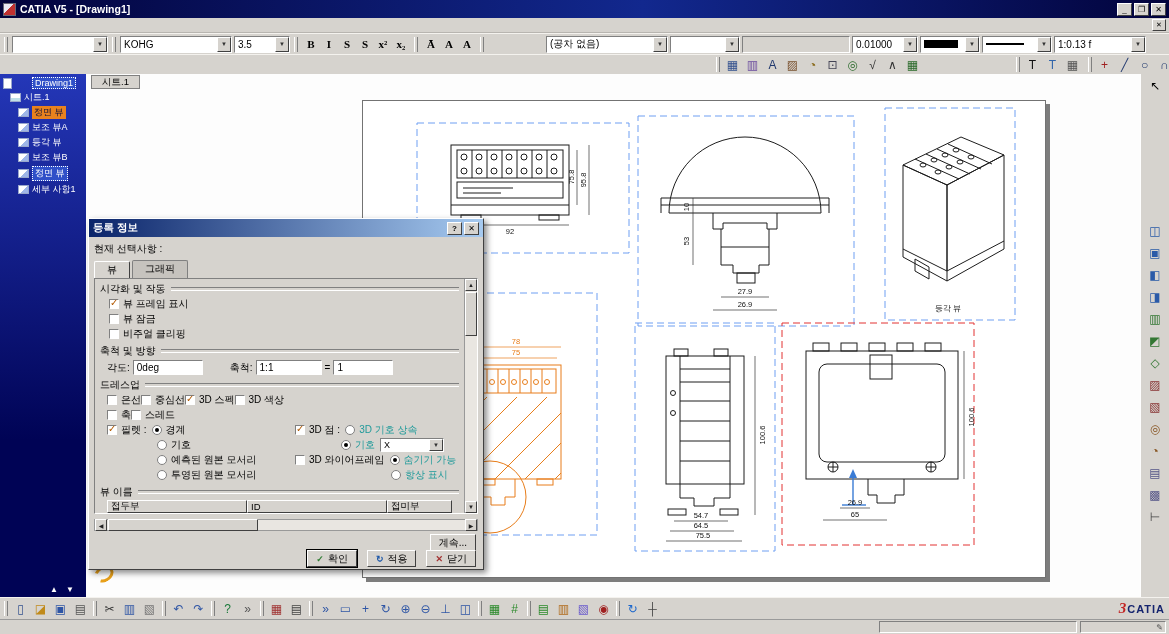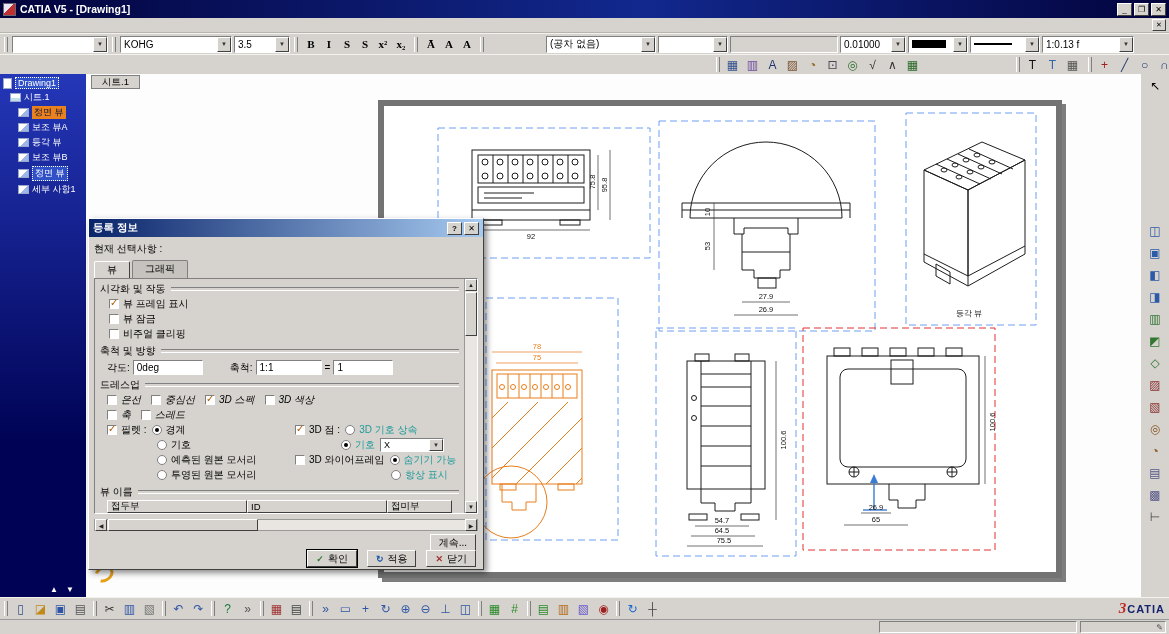--- a/index.html
+++ b/index.html
@@ -31,34 +31,34 @@
 .combo.gray{background:#d6d3ce;color:#777;}
 .sunken-field{height:17px;background:#d6d3ce;border:1px solid;border-color:#808080 #fff #fff #808080;flex:none;}
 .swatch{display:inline-block;width:34px;height:8px;background:#000;}
 .line-sample{display:inline-block;width:38px;height:0;border-top:2px solid #000;}
 .sp56{width:56px;flex:none;}
 .tb2g{position:absolute;top:1px;display:flex;align-items:center;gap:1px;}
 #tb2-g0{left:714px;} #tb2-g1{left:1014px;} #tb2-g2{left:1086px;}
 
 
 #sidebar{position:absolute;left:0;top:74px;width:86px;height:523px;background:linear-gradient(180deg,#2437b8,#000355 70%);overflow:hidden;color:#fff;}
-.tree-root{display:flex;align-items:center;gap:3px;padding:3px 2px 1px 3px;font-size:9px;}
+.tree-root{display:flex;align-items:center;gap:20px;padding:3px 2px 1px 3px;font-size:9px;}
 .tree-item{display:flex;align-items:center;gap:3px;font-size:9px;padding:1px 0;white-space:nowrap;}
 .lvl1{padding-left:10px;} .lvl2{padding-left:18px;}
 .tree-ico{width:11px;height:9px;flex:none;background:linear-gradient(135deg,#fff 55%,#9fb6e8 55%);border:1px solid #9aa8cc;}
 .tree-ico.doc{background:#fff;height:11px;width:9px;}
 .tree-ico.sheet{background:linear-gradient(180deg,#fff 60%,#bfe0e8 60%);}
 .hl-orange{background:#e8821e;color:#10103a;padding:0 2px;}
 .hl-blue{background:#3050c8;border:1px dotted #fff;padding:0 2px;}
 #tree-scrolls{position:absolute;bottom:3px;left:50px;display:flex;gap:8px;font-size:8px;color:#fff;}
 
 
 #canvas{position:absolute;left:86px;top:74px;width:1054px;height:523px;background:#fdfdfd;overflow:hidden;}
 #sheet-tab{position:absolute;left:5px;top:1px;height:14px;padding:0 10px;background:#d6d3ce;border:1px solid #808080;font-size:9.5px;display:flex;align-items:center;}
-#sheet{position:absolute;left:292px;top:26px;width:684px;height:478px;background:#fff;border:6px solid #737373;box-shadow:4px 4px 0 rgba(40,40,40,.6);}
+#sheet{position:absolute;left:276px;top:26px;width:684px;height:478px;background:#fff;border:1px solid #737373;box-shadow:4px 4px 0 rgba(40,40,40,.6);}
 #sheet svg{display:block;}
 #anchor-swirl{position:absolute;left:8px;top:492px;width:20px;height:16px;border:3px solid #e8a01a;border-left-color:transparent;border-radius:50%;transform:rotate(-30deg);}
 .selbox{fill:none;stroke:#6f9ff2;stroke-width:1;stroke-dasharray:7 4;}
 .selbox.red{stroke:#e23333;}
 .dimg line{stroke:#333;stroke-width:0.7;}
 .dimg text{fill:#111;stroke:none;font-size:7.5px;text-anchor:middle;font-family:"Liberation Sans",sans-serif;}
 .dimg.orange line{stroke:#e87d1a;}
 .dimg.orange text{fill:#e87d1a;}
 .manip{stroke:#3a7bd5;stroke-width:1.4;}
 .isolabel{fill:#111;font-size:8px;text-anchor:middle;font-family:"Liberation Sans",sans-serif;}
@@ -96,21 +96,21 @@
 .vis-checks .check{display:flex;margin:1px 14px;}
 .cb{width:10px;height:10px;background:#fff;border:1px solid;border-color:#808080 #fff #fff #808080;position:relative;flex:none;}
 .cb.checked::after{content:"✓";position:absolute;left:0;top:-3px;font-size:10px;font-weight:bold;color:#b35900;}
 .radio{width:10px;height:10px;border-radius:50%;background:#fff;border:1px solid #808080;position:relative;flex:none;}
 .radio.sel::after{content:"";position:absolute;left:2px;top:2px;width:4px;height:4px;border-radius:50%;background:#000;}
 .dis{color:#1f9a9a;}
 .scale-row{display:flex;align-items:center;margin:2px 12px;gap:3px;}
 .flabel{white-space:nowrap;}
 .inp{background:#fff;border:1px solid;border-color:#808080 #fff #fff #808080;height:15px;display:inline-flex;align-items:center;padding:0 3px;font-size:10px;overflow:hidden;}
 .w70{width:70px;} .w66{width:66px;} .w60{width:60px;}
-.drow{display:flex;gap:10px;margin:1px 12px;font-style:italic;}
+.drow{display:flex;margin:1px 12px;}
 .dress-grid{display:grid;grid-template-columns:188px 1fr;row-gap:1px;margin:1px 12px;}
 .cell{display:flex;align-items:center;gap:5px;}
 .ind{margin-left:50px;} .ind2{margin-left:46px;} .ind3{margin-left:96px;}
 .combo.mini{height:14px;width:64px;padding:0 14px 0 3px;font-size:9px;}
 .vn-head,.vn-row{display:grid;grid-template-columns:140px 140px 1fr;height:13px;margin:0 12px;font-size:9.5px;align-items:center;}
 .vn-head span{background:#d6d3ce;border:1px solid;border-color:#fff #404040 #404040 #fff;height:13px;padding:0 3px;display:flex;align-items:center;}
 .vscroll{position:absolute;top:0;right:0;bottom:0;width:13px;background:#e9e6e1;border-left:1px solid #999;}
 .sb-btn{position:absolute;left:0;width:12px;height:12px;background:#d6d3ce;border:1px solid;border-color:#fff #404040 #404040 #fff;font-size:6px;display:flex;align-items:center;justify-content:center;color:#222;}
 .sb-up{top:0;} .sb-down{bottom:0;}
 .vthumb{position:absolute;left:0;top:13px;width:12px;height:44px;background:#d6d3ce;border:1px solid;border-color:#fff #404040 #404040 #fff;}
@@ -165,21 +165,21 @@
         <span class="tbtn fmt">x₂</span>
       </div>
     <span class="handle"></span>
     <div id="anchor-buttons" style="display:flex">
         <span class="tbtn fmt">Ā</span>
         <span class="tbtn fmt">A</span>
         <span class="tbtn fmt">A</span>
       </div>
     <span class="handle"></span>
     <span class="sp56"></span>
-    <div class="combo" style="width:110px">
+    <div class="combo" style="width:122px">
         <span>(공차 없음)</span>
         <span class="cbtn">▼</span>
       </div>
     <div class="combo" style="width:70px">
         <span></span>
         <span class="cbtn">▼</span>
       </div>
     <div class="sunken-field" style="width:108px"></div>
     <div class="combo" style="width:66px">
         <span>0.01000</span>

